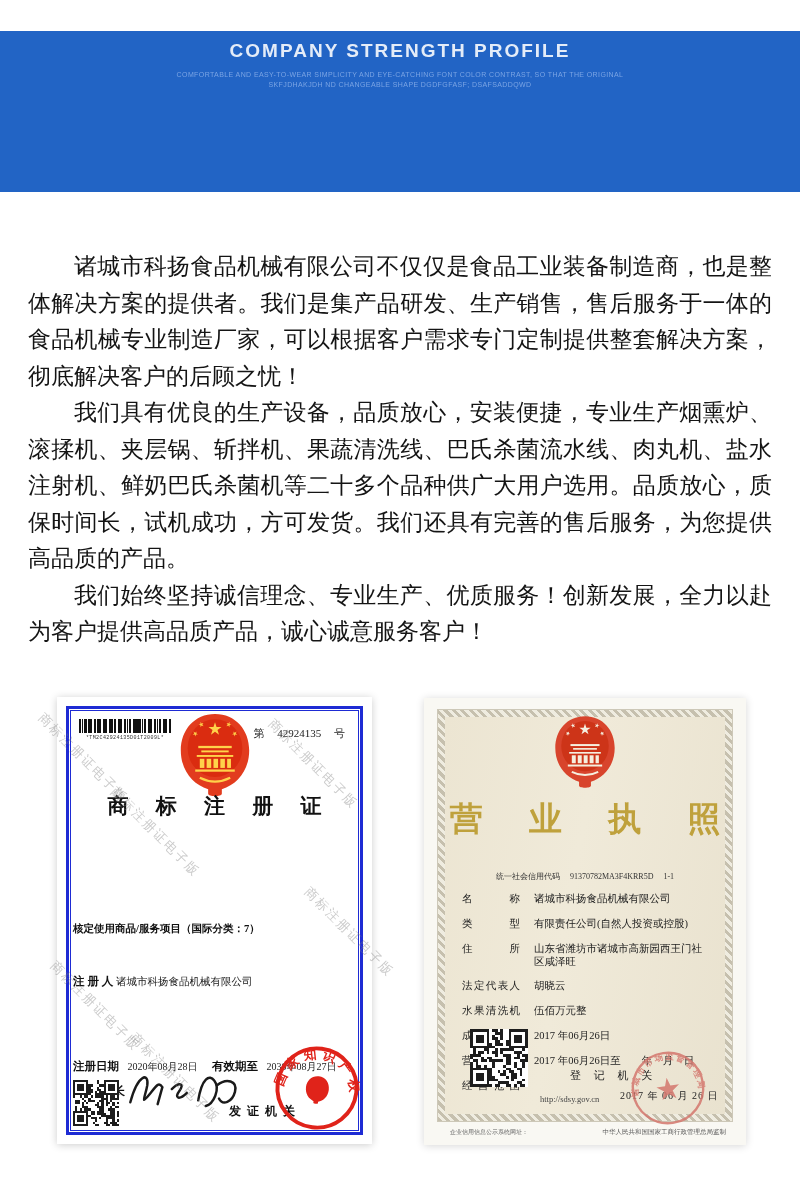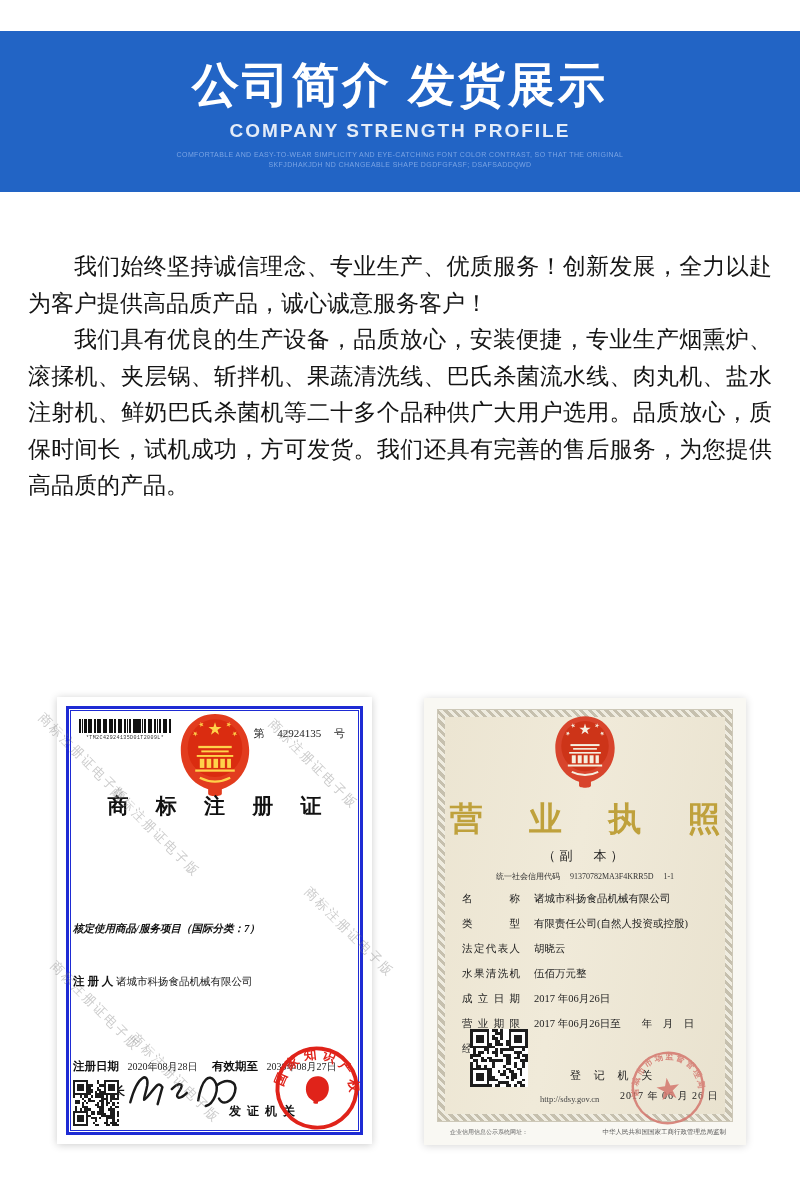--- a/index.html
+++ b/index.html
@@ -33,21 +33,21 @@
       repeating-linear-gradient(90deg,transparent 0 6px,#111 6px 8px,transparent 8px 13px);}
   .tm-barcode-text{position:absolute;left:16px;top:38px;width:104px;font-size:5px;letter-spacing:.4px;
       text-align:center;color:#333;font-family:"Liberation Mono","DejaVu Sans Mono",monospace;}
   .tm-no{position:absolute;right:22px;top:29px;font-size:11px;color:#222;}
   .tm-no span{margin:0 5px;}
   .tm-emblem{position:absolute;left:50%;top:15px;transform:translateX(-50%);width:76px;height:86px;}
   .tm-title{position:absolute;left:0;top:95px;width:100%;text-align:center;font-size:21px;font-weight:bold;
             letter-spacing:11px;text-indent:11px;color:#111;}
   .tm-name{position:absolute;left:0;top:159px;width:100%;text-align:center;font-size:22px;font-weight:bold;
            letter-spacing:8px;text-indent:8px;color:#111;}
-  .tm-scope-h{position:absolute;left:16px;top:225px;font-size:10.5px;font-weight:bold;color:#111;font-style:italic;}
+  .tm-scope-h{position:absolute;left:16px;top:225px;font-size:10.5px;font-weight:bold;color:#111;}
   .tm-scope{position:absolute;left:16px;right:15px;top:239px;font-size:7.4px;line-height:9.6px;
             color:#222;text-align:justify;}
   .tm-row-reg{position:absolute;left:16px;top:277px;font-size:10.5px;color:#222;}
   .tm-row-addr{position:absolute;left:16px;top:312px;font-size:10px;color:#222;}
   .tm-row-date{position:absolute;left:16px;top:362px;font-size:10px;color:#222;}
   .tm-lbl{font-weight:bold;font-size:11.5px;color:#111;}
   .tm-row-date .tm-lbl{margin-right:6px;} .tm-row-date .tm-val{margin-right:12px;}
   .tm-director{position:absolute;left:16px;top:386px;width:52px;font-size:12px;font-weight:bold;color:#111;
                text-align:justify;text-align-last:justify;}
   .tm-sign{position:absolute;left:62px;top:368px;width:132px;height:50px;}
@@ -88,31 +88,31 @@
 <div class="page">
 
   <svg width="0" height="0" style="position:absolute" aria-hidden="true">
     <defs>
       <polygon id="star" points="0,-10 2.25,-3.1 9.5,-3.1 3.63,1.18 5.88,8.1 0,3.82 -5.88,8.1 -3.63,1.18 -9.5,-3.1 -2.25,-3.1"></polygon>
       <path id="embshape" d="M50 2 C77 2 95 23 95 50 C95 76 79 95 59 101 L59 107 C59 111 41 111 41 107 L41 101 C21 95 5 76 5 50 C5 23 23 2 50 2 Z"></path>
     </defs>
   </svg>
 
   <header class="banner">
-    <h1 class="banner-title">公司简介 发货展示</h1>
     <div class="banner-sub">COMPANY STRENGTH PROFILE</div>
     <div class="banner-tag">
       <div>COMFORTABLE AND EASY-TO-WEAR SIMPLICITY AND EYE-CATCHING FONT COLOR CONTRAST, SO THAT THE ORIGINAL</div>
       <div>SKFJDHAKJDH ND CHANGEABLE SHAPE DGDFGFASF; DSAFSADDQWD</div>
     </div>
   </header>
 
   <section class="intro">
+    <p>诸城市科扬食品机械有限公司不仅仅是食品工业装备制造商，也是整体解决方案的提供者。我们是集产品研发、生产销售，售后服务于一体的食品机械专业制造厂家，可以根据客户需求专门定制提供整套解决方案，彻底解决客户的后顾之忧！</p>
+    <p>我们具有优良的生产设备，品质放心，安装便捷，专业生产烟熏炉、滚揉机、夹层锅、斩拌机、果蔬清洗线、巴氏杀菌流水线、肉丸机、盐水注射机、鲜奶巴氏杀菌机等二十多个品种供广大用户选用。品质放心，质保时间长，试机成功，方可发货。我们还具有完善的售后服务，为您提供高品质的产品。</p>
     <p>我们始终坚持诚信理念、专业生产、优质服务！创新发展，全力以赴为客户提供高品质产品，诚心诚意服务客户！</p>
-    <p>我们具有优良的生产设备，品质放心，安装便捷，专业生产烟熏炉、滚揉机、夹层锅、斩拌机、果蔬清洗线、巴氏杀菌流水线、肉丸机、盐水注射机、鲜奶巴氏杀菌机等二十多个品种供广大用户选用。品质放心，质保时间长，试机成功，方可发货。我们还具有完善的售后服务，为您提供高品质的产品。</p>
   </section>
 
   <figure class="tm-card" style="margin:0">
     <span class="wm" style="left:-34px;top:52px">商标注册证电子版</span>
     <span class="wm" style="left:38px;top:126px">商标注册证电子版</span>
     <span class="wm" style="left:196px;top:58px">商标注册证电子版</span>
     <span class="wm" style="left:232px;top:226px">商标注册证电子版</span>
     <span class="wm" style="left:-22px;top:300px">商标注册证电子版</span>
     <span class="wm" style="left:58px;top:372px">商标注册证电子版</span>
 
@@ -448,36 +448,39 @@
           <rect x="39" y="61" width="6" height="12"></rect>
         <rect x="48" y="61" width="6" height="12"></rect>
           <rect x="57" y="61" width="6" height="12"></rect>
         <rect x="66" y="61" width="5" height="12"></rect>
         <rect x="24" y="75" width="52" height="3"></rect>
       </g>
       <path d="M30 86 Q50 96 70 86" stroke="#f5efdf" stroke-width="3" fill="none"></path>
     </svg>
 
     <h2 class="bl-title" style="margin:0">营 业 执 照</h2>
-    <div class="bl-sub">（副　本）</div>
 
     <div class="bl-code">
       <span>统一社会信用代码</span>
       <span>91370782MA3F4KRR5D</span>
       <span>1-1</span>
     </div>
 
     <div class="bl-fields">
       <div class="bl-row">
         <span class="bl-lbl">名称</span>
         <span class="bl-val">诸城市科扬食品机械有限公司</span>
       </div>
       <div class="bl-row">
         <span class="bl-lbl">类型</span>
         <span class="bl-val">有限责任公司(自然人投资或控股)</span>
+      </div>
+      <div class="bl-row">
+        <span class="bl-lbl">住所</span>
+        <span class="bl-val">山东省潍坊市诸城市高新园西王门社区咸泽旺</span>
       </div>
       <div class="bl-row">
         <span class="bl-lbl">法定代表人</span>
         <span class="bl-val">胡晓云</span>
       </div>
       <div class="bl-row">
         <span class="bl-lbl">水果清洗机</span>
         <span class="bl-val">伍佰万元整</span>
       </div>
       <div class="bl-row">

